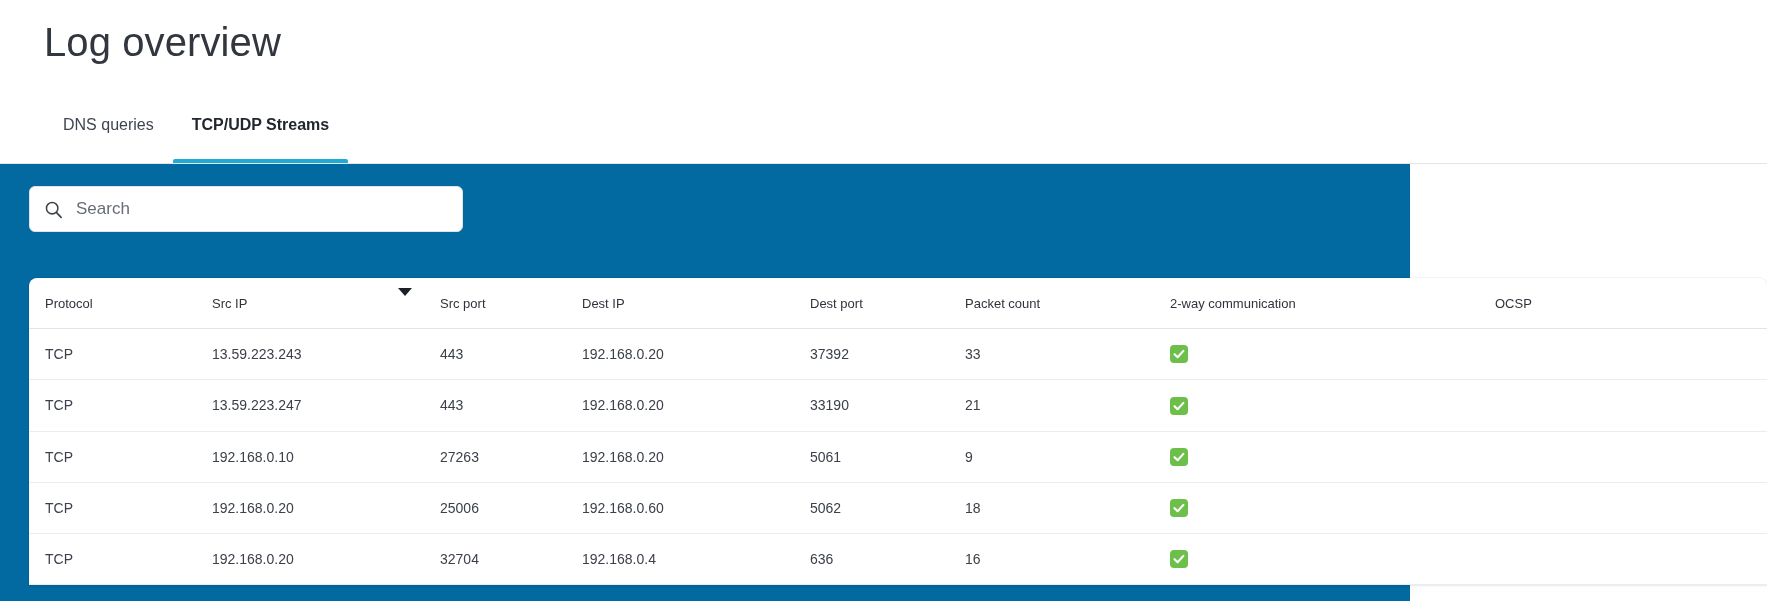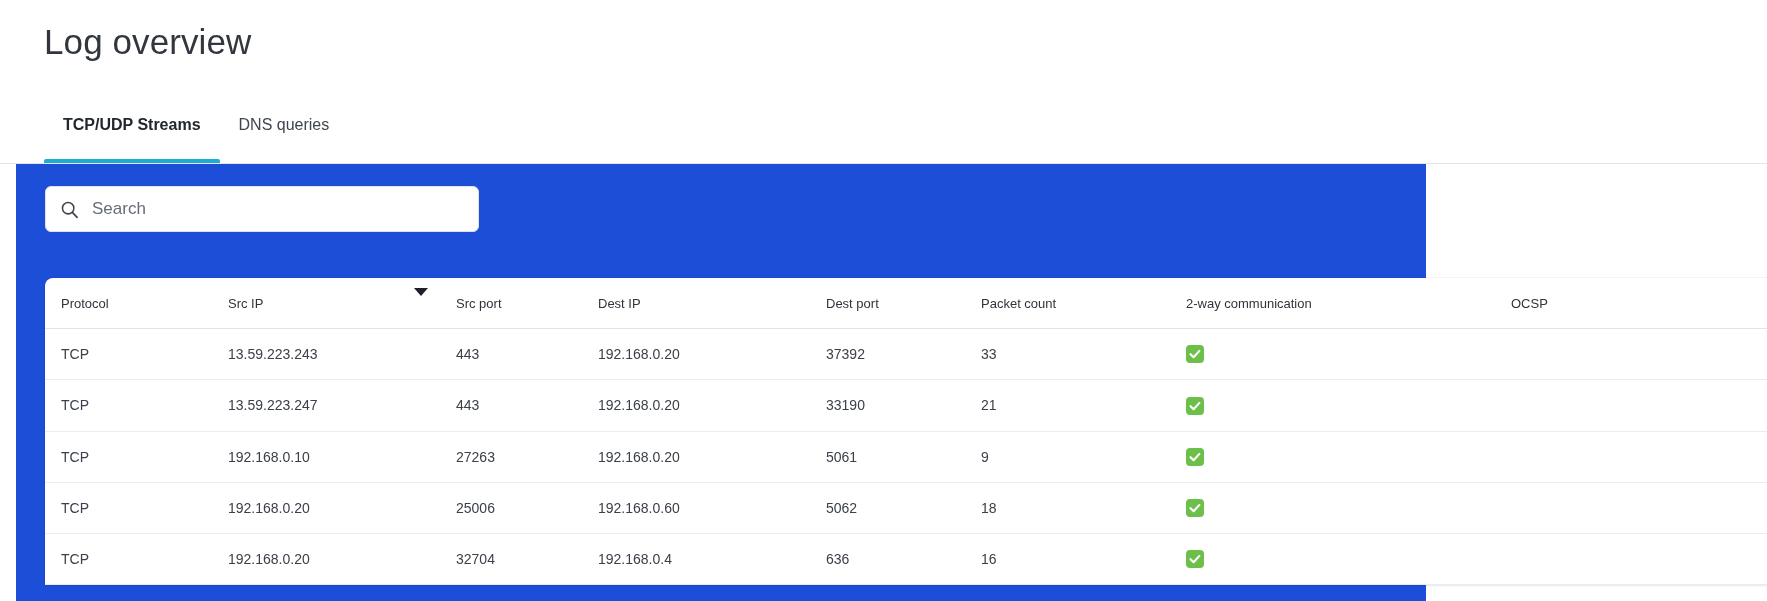--- a/index.html
+++ b/index.html
@@ -22,21 +22,21 @@
     height: 601px;
     box-sizing: border-box;
     background: #ffffff;
   }
 
   
   .page-title {
     position: absolute;
     left: 44px;
     top: 22px;
-    font-size: 35px;
+    font-size: 40px;
     font-weight: 400;
     letter-spacing: 0.1px;
     color: #32373f;
     line-height: 40px;
     white-space: nowrap;
   }
 
   
   .tabbar {
     position: absolute;
@@ -77,25 +77,25 @@
     right: 0;
     bottom: 0;
     height: 4px;
     background: #1eabd4;
     border-radius: 2px 2px 0 0;
   }
 
   
   .content {
     position: absolute;
-    left: 16px;
+    left: 0;
     top: 164px;
     width: 1410px;
     height: 437px;
-    background: #1d4ed8;
+    background: #0369a1;
     box-sizing: border-box;
   }
 
   
   .search-wrap {
     position: absolute;
     left: 29px;
     top: 22px;
     width: 434px;
     height: 46px;
@@ -212,26 +212,26 @@
 </style>
 </head>
 <body>
 
 <div class="page">
 
   <div class="page-title">Log overview</div>
 
   <div class="tabbar">
     <div class="tabs">
+      <div class="tab">
+        <span>DNS queries</span>
+      </div>
       <div class="tab active">
         <span>TCP/UDP Streams</span>
         <span class="tab-underline"></span>
-      </div>
-      <div class="tab">
-        <span>DNS queries</span>
       </div>
     </div>
   </div>
 
   <div class="content">
 
     <div class="search-wrap">
       <svg class="search-icon" viewBox="0 0 20 20">
         <circle cx="8.6" cy="8.6" r="6" fill="none" stroke="#3f444c" stroke-width="1.6"></circle>
         <line x1="13" y1="13" x2="18" y2="18.2" stroke="#3f444c" stroke-width="1.8" stroke-linecap="round"></line>

